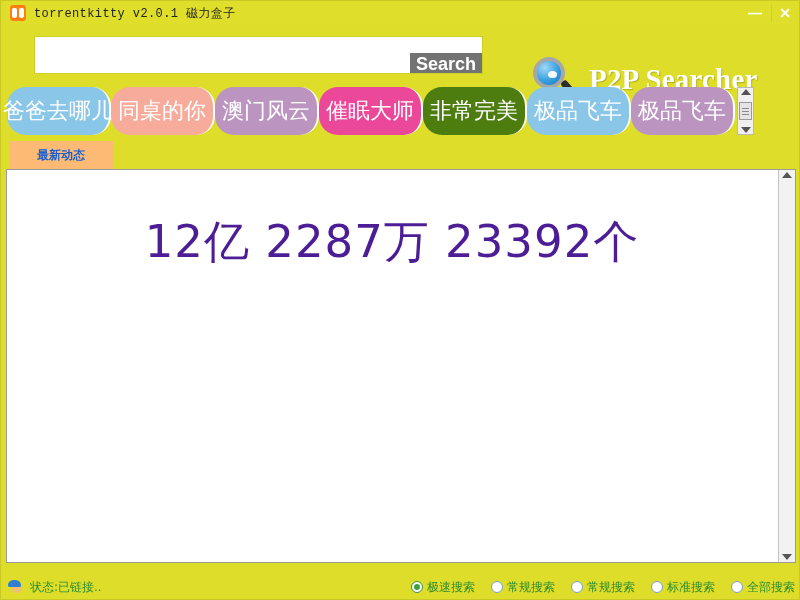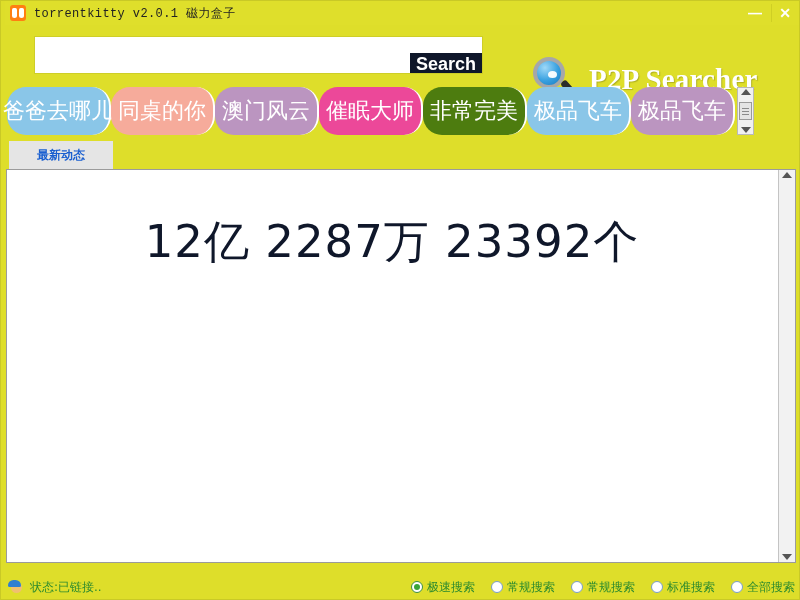--- a/index.html
+++ b/index.html
@@ -225,21 +225,21 @@
   .sb-thumb i { display: block; width: 7px; height: 1px; background: #8a8a8a; }
 
   
   #sectiontabs {
     position: absolute;
     left: 8px; top: 140px;
     height: 28px;
     display: flex;
   }
   .stab {
-    background: #e5e5e5;
+    background: #fdba74;
     color: #1a5fd0;
     font-size: 12px;
     font-weight: bold;
     padding: 0 28px;
     display: flex;
     align-items: center;
     cursor: pointer;
     white-space: nowrap;
     font-family: "DejaVu Sans", sans-serif;
   }
@@ -372,21 +372,21 @@
     <div id="app-icon"></div>
     <div id="title-text">torrentkitty  v2.0.1 磁力盒子</div>
     <div class="winbtn-sep"></div>
     <div class="winbtn" id="btn-min">—</div>
     <div class="winbtn" id="btn-close">✕</div>
   </div>
 
   <div id="searchrow">
     <div id="search-wrap">
       <input id="search-input" type="text" placeholder="" style="">
-      <button id="search-button" style="background: #0f172a; margin-top: 16px;">Search</button>
+      <button id="search-button" style="background: #737373; margin-top: 16px;">Search</button>
     </div>
 
     <div id="brand">
       <div id="brand-icon">
         <div class="mg-glass">
           <div class="mg-shine"></div>
         </div>
         <div class="mg-handle"></div>
       </div>
       <div id="brand-text">P2P Searcher</div>
@@ -412,21 +412,21 @@
       <div class="sb-arrow sb-down"></div>
     </div>
   </div>
 
   <div id="sectiontabs">
     <div class="stab">最新动态</div>
   </div>
 
   <div id="content">
     <div id="content-inner">
-      <div id="bignum" style="color: #0f172a;">12亿 2287万 23392个</div>
+      <div id="bignum" style="color: #4c1d95;">12亿 2287万 23392个</div>
     </div>
     <div id="content-scroll">
       <div class="sb-arrow sb-up"></div>
       <div class="sb-arrow sb-down"></div>
     </div>
   </div>
 
   <div id="statusbar">
     <div id="status-left">
       <div id="status-icon">

